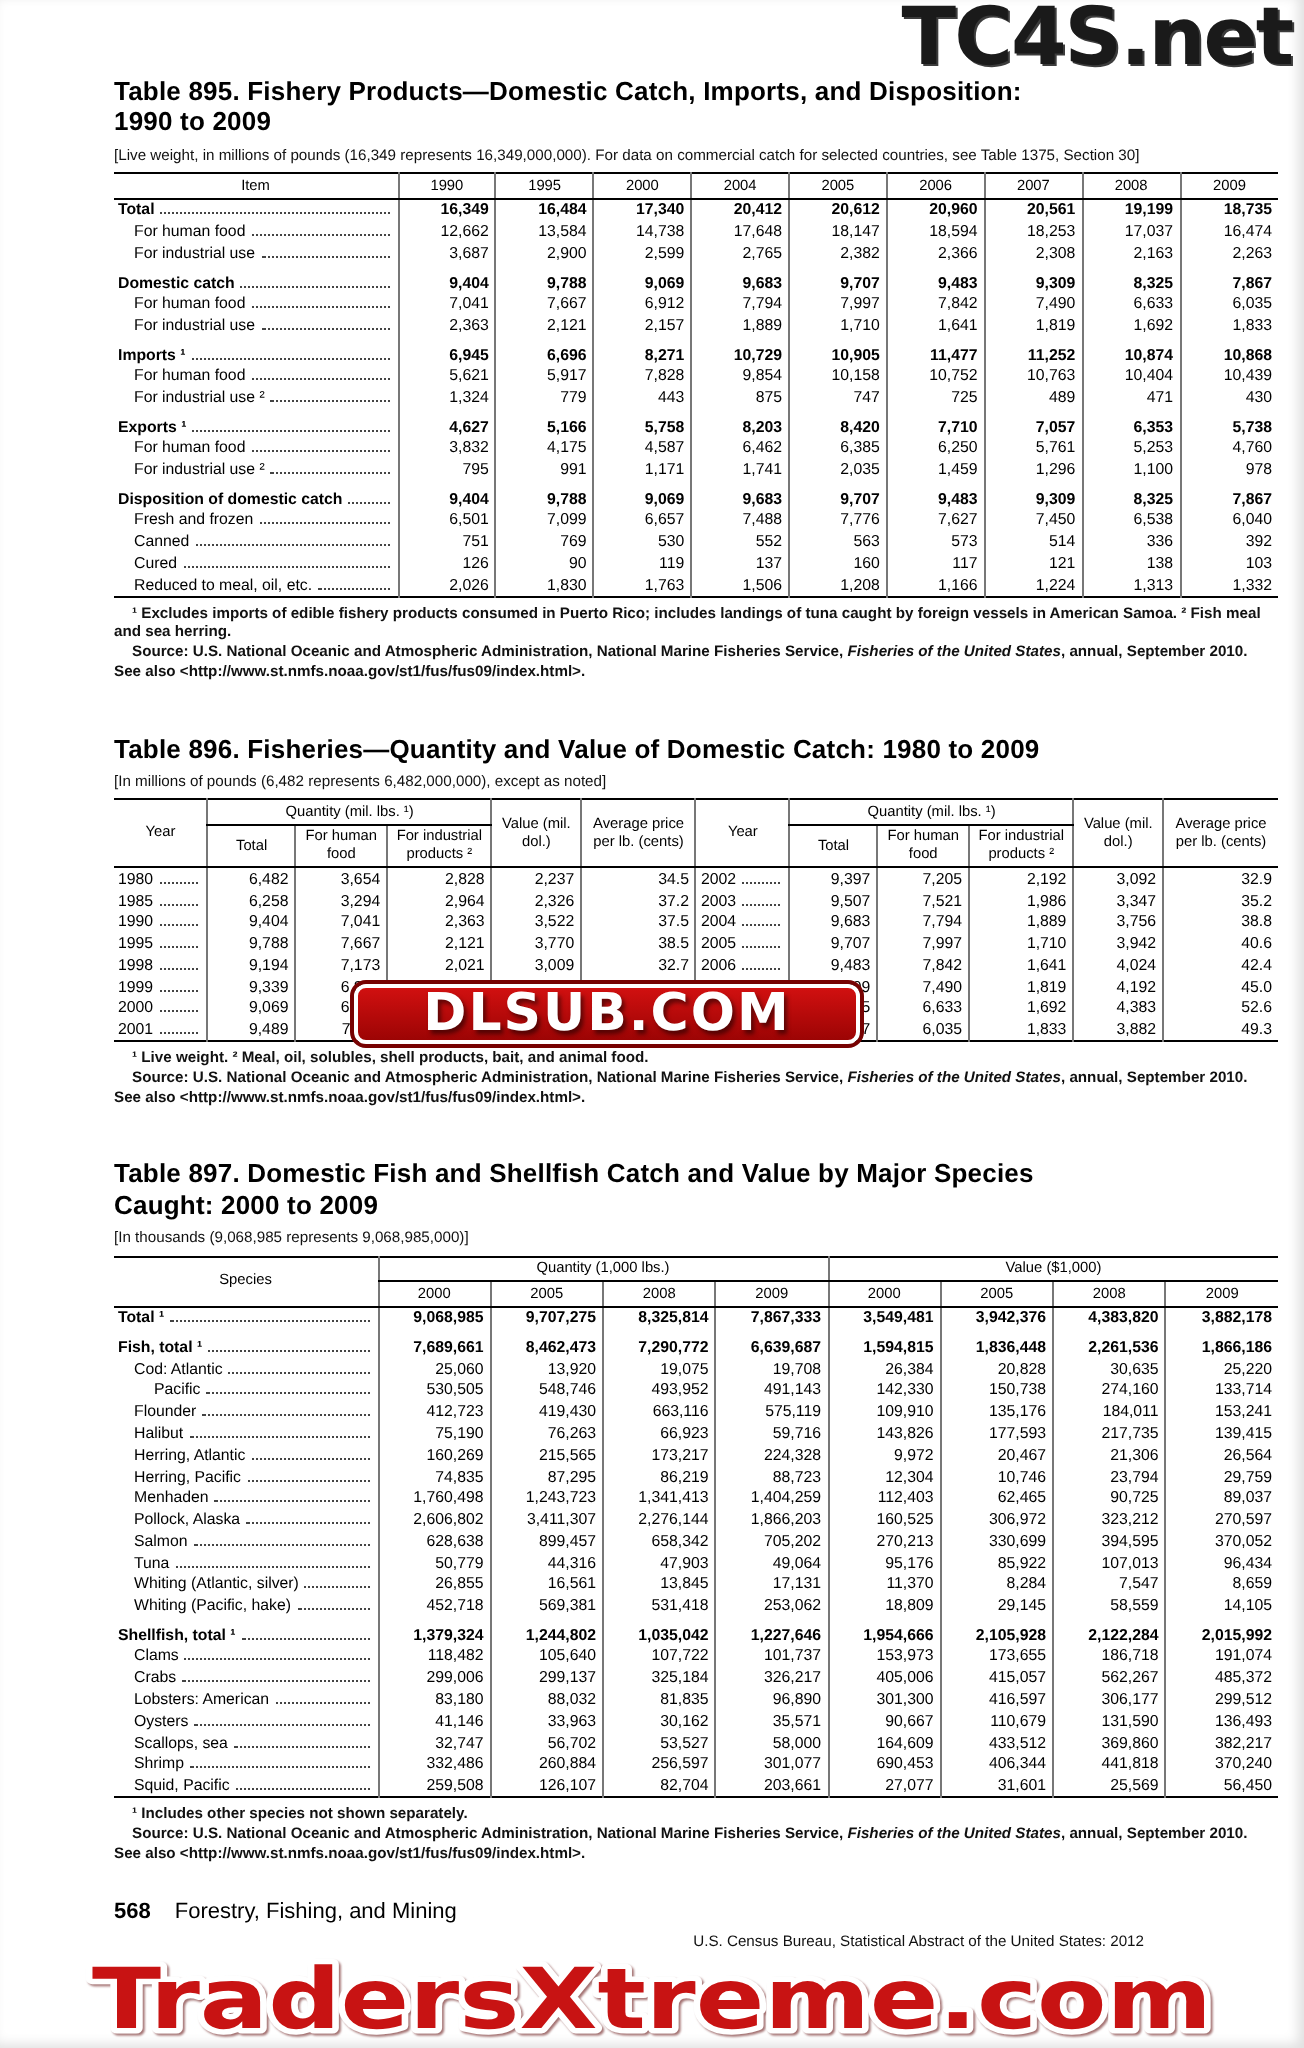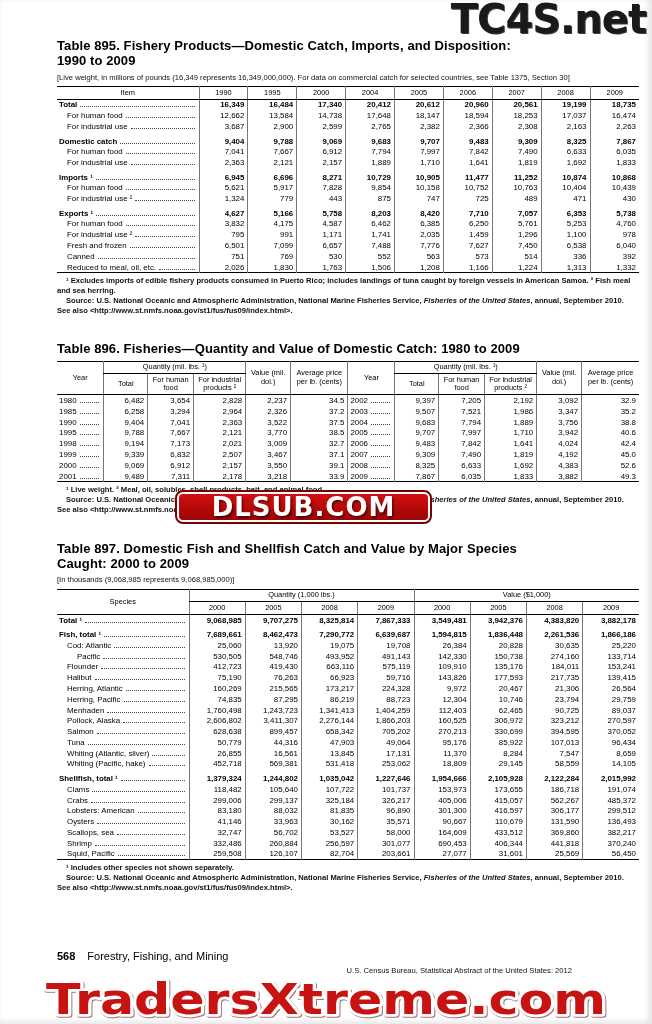--- a/index.html
+++ b/index.html
@@ -298,20 +298,37 @@
             <td class="num vl">795</td>
             <td class="num vl">991</td>
             <td class="num vl">1,171</td>
             <td class="num vl">1,741</td>
             <td class="num vl">2,035</td>
             <td class="num vl">1,459</td>
             <td class="num vl">1,296</td>
             <td class="num vl">1,100</td>
             <td class="num vl">978</td>
           </tr>
+          <tr class="b gap">
+            <td class="lbl ind0">
+              <div class="lblwrap">
+                <span class="txt">Disposition of domestic catch</span>
+                <span class="leader"></span>
+              </div>
+            </td>
+            <td class="num vl">9,404</td>
+            <td class="num vl">9,788</td>
+            <td class="num vl">9,069</td>
+            <td class="num vl">9,683</td>
+            <td class="num vl">9,707</td>
+            <td class="num vl">9,483</td>
+            <td class="num vl">9,309</td>
+            <td class="num vl">8,325</td>
+            <td class="num vl">7,867</td>
+          </tr>
           <tr>
             <td class="lbl ind1">
               <div class="lblwrap">
                 <span class="txt">Fresh and frozen</span>
                 <span class="leader"></span>
               </div>
             </td>
             <td class="num vl">6,501</td>
             <td class="num vl">7,099</td>
             <td class="num vl">6,657</td>
@@ -335,20 +352,37 @@
             <td class="num vl">552</td>
             <td class="num vl">563</td>
             <td class="num vl">573</td>
             <td class="num vl">514</td>
             <td class="num vl">336</td>
             <td class="num vl">392</td>
           </tr>
           <tr>
             <td class="lbl ind1">
               <div class="lblwrap">
+                <span class="txt">Cured</span>
+                <span class="leader"></span>
+              </div>
+            </td>
+            <td class="num vl">126</td>
+            <td class="num vl">90</td>
+            <td class="num vl">119</td>
+            <td class="num vl">137</td>
+            <td class="num vl">160</td>
+            <td class="num vl">117</td>
+            <td class="num vl">121</td>
+            <td class="num vl">138</td>
+            <td class="num vl">103</td>
+          </tr>
+          <tr>
+            <td class="lbl ind1">
+              <div class="lblwrap">
                 <span class="txt">Reduced to meal, oil, etc.</span>
                 <span class="leader"></span>
               </div>
             </td>
             <td class="num vl">2,026</td>
             <td class="num vl">1,830</td>
             <td class="num vl">1,763</td>
             <td class="num vl">1,506</td>
             <td class="num vl">1,208</td>
             <td class="num vl">1,166</td>
@@ -362,20 +396,21 @@
     <div class="notes">
       <div class="fn">¹ Excludes imports of edible fishery products consumed in Puerto Rico;  includes landings of tuna caught by foreign vessels in American Samoa. ² Fish meal and sea herring.</div>
       <div class="src">
         <span>Source: U.S. National Oceanic and Atmospheric Administration, National Marine Fisheries Service, </span><span class="em">Fisheries of the United States</span><span>, annual, September 2010. See also &lt;http://www.st.nmfs.noaa.gov/st1/fus/fus09/index.html&gt;.</span>
       </div>
     </div>
   </div>
 
   <div class="block">
     <div class="tbl-title">Table 896. Fisheries—Quantity and Value of Domestic Catch: 1980 to 2009</div>
+    <div class="headnote">[In millions of pounds (6,482 represents 6,482,000,000), except as noted]</div>
 
     <table class="tbl" id="t896">
       <colgroup>
         <col style="width:45px">
           <col style="width:42px">
           <col style="width:44px">
           <col style="width:50px">
           <col style="width:43px">
           <col style="width:55px">
         <col style="width:45px">

